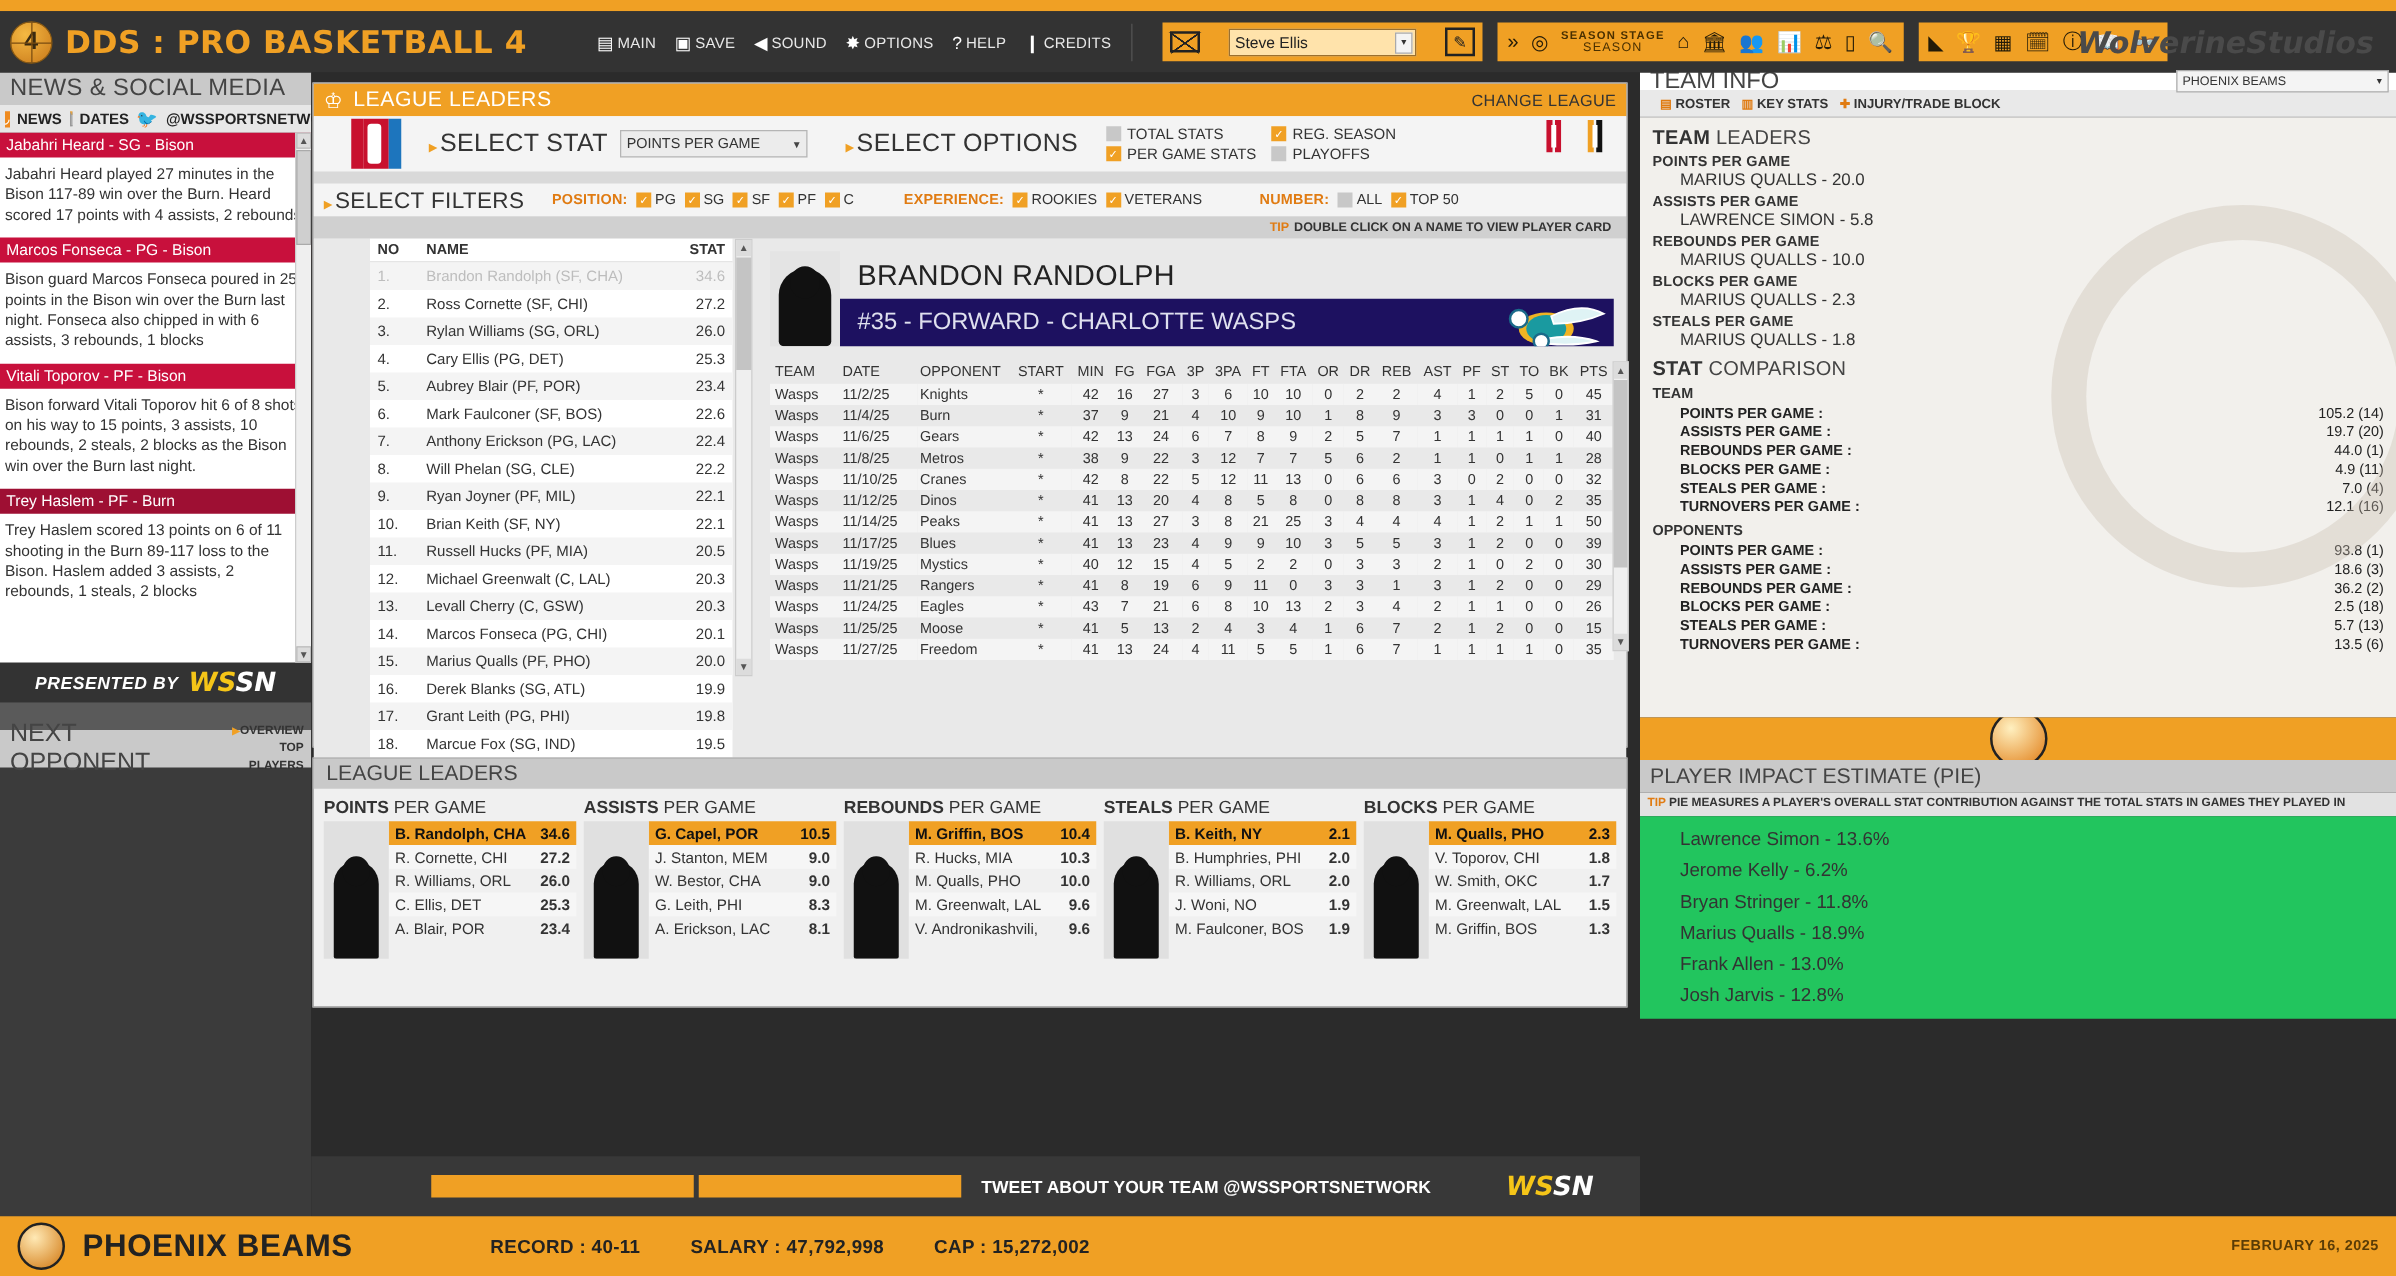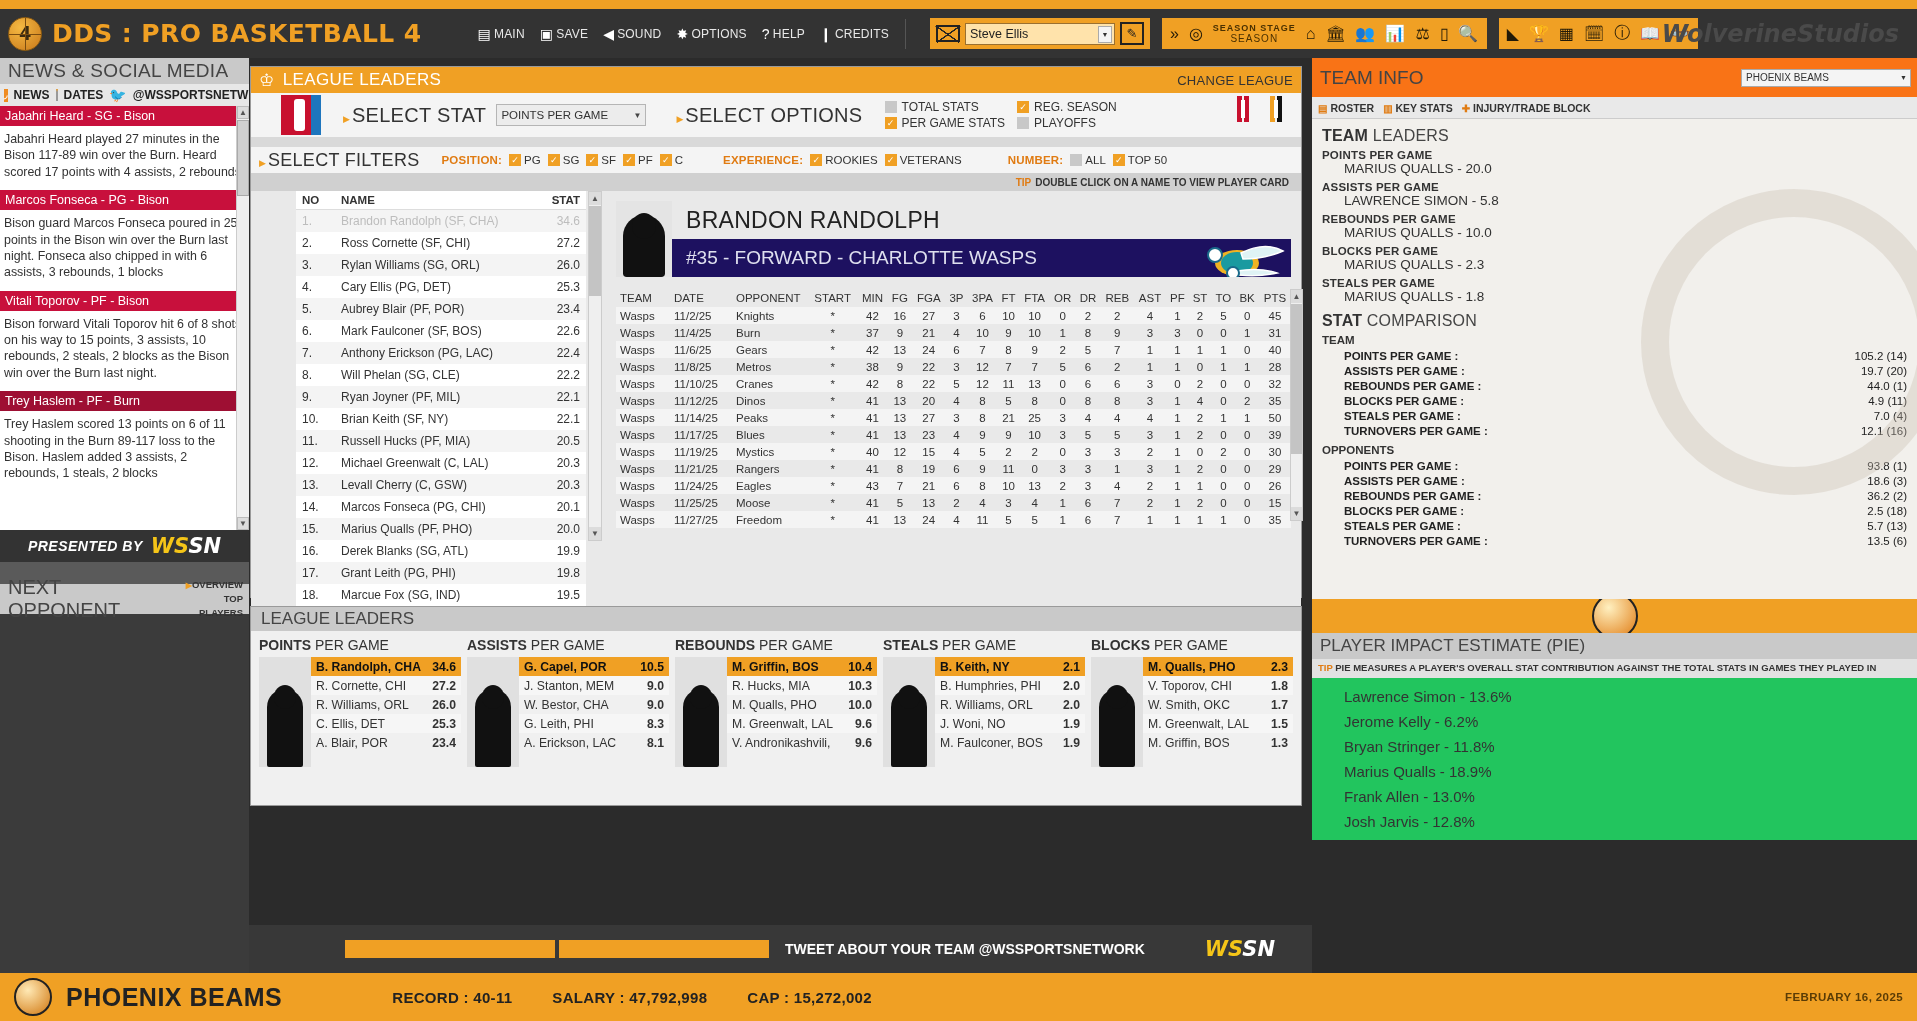--- a/index.html
+++ b/index.html
@@ -20,21 +20,21 @@
   .logo-ball:before{content:"";position:absolute;left:0;right:0;top:50%;height:1px;background:#7a4c10;}
   .logo-ball:after{content:"";position:absolute;top:0;bottom:0;left:50%;width:1px;background:#7a4c10;}
   .app-title { color:#f0a024; font-size:25px; font-weight:bold; letter-spacing:.4px; margin-left:10px;
       font-family:"DejaVu Sans", sans-serif; }
   .menugroup { display:flex; align-items:center; gap:3px; margin-left:50px; }
   .menuitem { display:flex;align-items:center;gap:3px;color:#e8e8e8;font-size:12px;
       padding:4px 6px; cursor:pointer; letter-spacing:.2px;}
   .menuitem .gi { color:#fff; font-size:14px; line-height:1; }
   .sep { width:1px; height:30px; background:#555; margin:0 10px; }
 
-  .userbox { display:flex; align-items:center; background:#f0a024; padding:4px 6px; gap:5px; margin-left:14px;}
+  .userbox { display:flex; align-items:center; background:#f0a024; padding:4px 6px; gap:23px; margin-left:14px;}
   .mail-ic { width:24px;height:17px;border:2px solid #222;position:relative;background:#f0a024;}
   .mail-ic:before{content:"";position:absolute;left:-1px;top:-1px;width:24px;height:17px;
      background:linear-gradient(to bottom right,transparent 45%,#222 46%,#222 50%,transparent 51%);}
   .mail-ic:after{content:"";position:absolute;right:-1px;top:-1px;width:24px;height:17px;
      background:linear-gradient(to bottom left,transparent 45%,#222 46%,#222 50%,transparent 51%);}
   .userselect { width:150px; background:#ffe3ab; border:1px solid #9a7030; height:22px;
       display:flex;align-items:center;padding:0 4px;font-size:12.5px;color:#222; position:relative;}
   .userselect .arrow{position:absolute;right:2px;top:2px;width:14px;height:17px;background:#f4f4f4;
       border:1px solid #aaa;display:flex;align-items:center;justify-content:center;font-size:7px;color:#333;}
   .editbtn{width:24px;height:23px;border:2px solid #222;display:flex;align-items:center;justify-content:center;
@@ -164,25 +164,25 @@
   .cat-img{width:52px;height:110px;background:#e0e0e0;position:relative;overflow:hidden;}
   .cat-sil{position:absolute;left:8px;bottom:0;width:36px;height:78px;background:#111;border-radius:18px 18px 2px 2px;}
   .cat-sil:before{content:"";position:absolute;left:7px;top:-4px;width:22px;height:24px;border-radius:50%;background:#111;}
   .cat-rows{flex:1;}
   .cat-row{display:flex;justify-content:space-between;font-size:12.2px;color:#333;padding:2.5px 5px;}
   .cat-row.hl{background:#f0a024;color:#111;font-weight:bold;}
   .cat-row.alt{background:#f6f6f6;}
   .cat-row .v{font-weight:bold;}
 
   
-  .ti-hdr{height:39px;background:#f97316;display:flex;align-items:center;justify-content:space-between;padding:0 6px 0 8px;}
+  .ti-hdr{height:14px;background:#ffffff;display:flex;align-items:center;justify-content:space-between;padding:0 6px 0 8px;}
   .ti-hdr .t{font-size:19px;color:#444;}
   .ti-combo{width:170px;height:18px;background:#f4f4f4;border:1px solid #aaa;font-size:10px;display:flex;align-items:center;padding:0 4px;position:relative;color:#333;}
   .ti-combo .arrow{position:absolute;right:3px;font-size:7px;}
-  .ti-tabs{height:22px;background:#e9e9e9;display:flex;align-items:center;font-size:10.5px;font-weight:bold;color:#333;gap:9px;padding-left:6px;border-bottom:1px solid #ccc;}
+  .ti-tabs{height:22px;background:#e9e9e9;display:flex;align-items:center;font-size:10.5px;font-weight:bold;color:#333;gap:9px;padding-left:16px;border-bottom:1px solid #ccc;}
   .ti-tabs .ic{color:#e07b12;font-size:10px;}
   .ti-body{background:#f2f0ec;height:480px;padding:6px 10px;position:relative;overflow:hidden;}
   .ti-body:before{content:"";position:absolute;right:-30px;top:70px;width:250px;height:250px;border-radius:50%;
       border:28px solid rgba(200,190,175,.35);}
   .sec-title{font-size:16px;color:#444;letter-spacing:.2px;margin:2px 0 4px 0;}
   .sec-title b{color:#333;}
   .statblk{margin-bottom:5px;}
   .stat-lbl{font-size:11.5px;font-weight:bold;color:#333;letter-spacing:.2px;}
   .stat-val{font-size:13.5px;color:#333;padding-left:22px;}
   .cmp-head{font-size:11.5px;font-weight:bold;color:#333;margin:4px 0 2px 0;}

